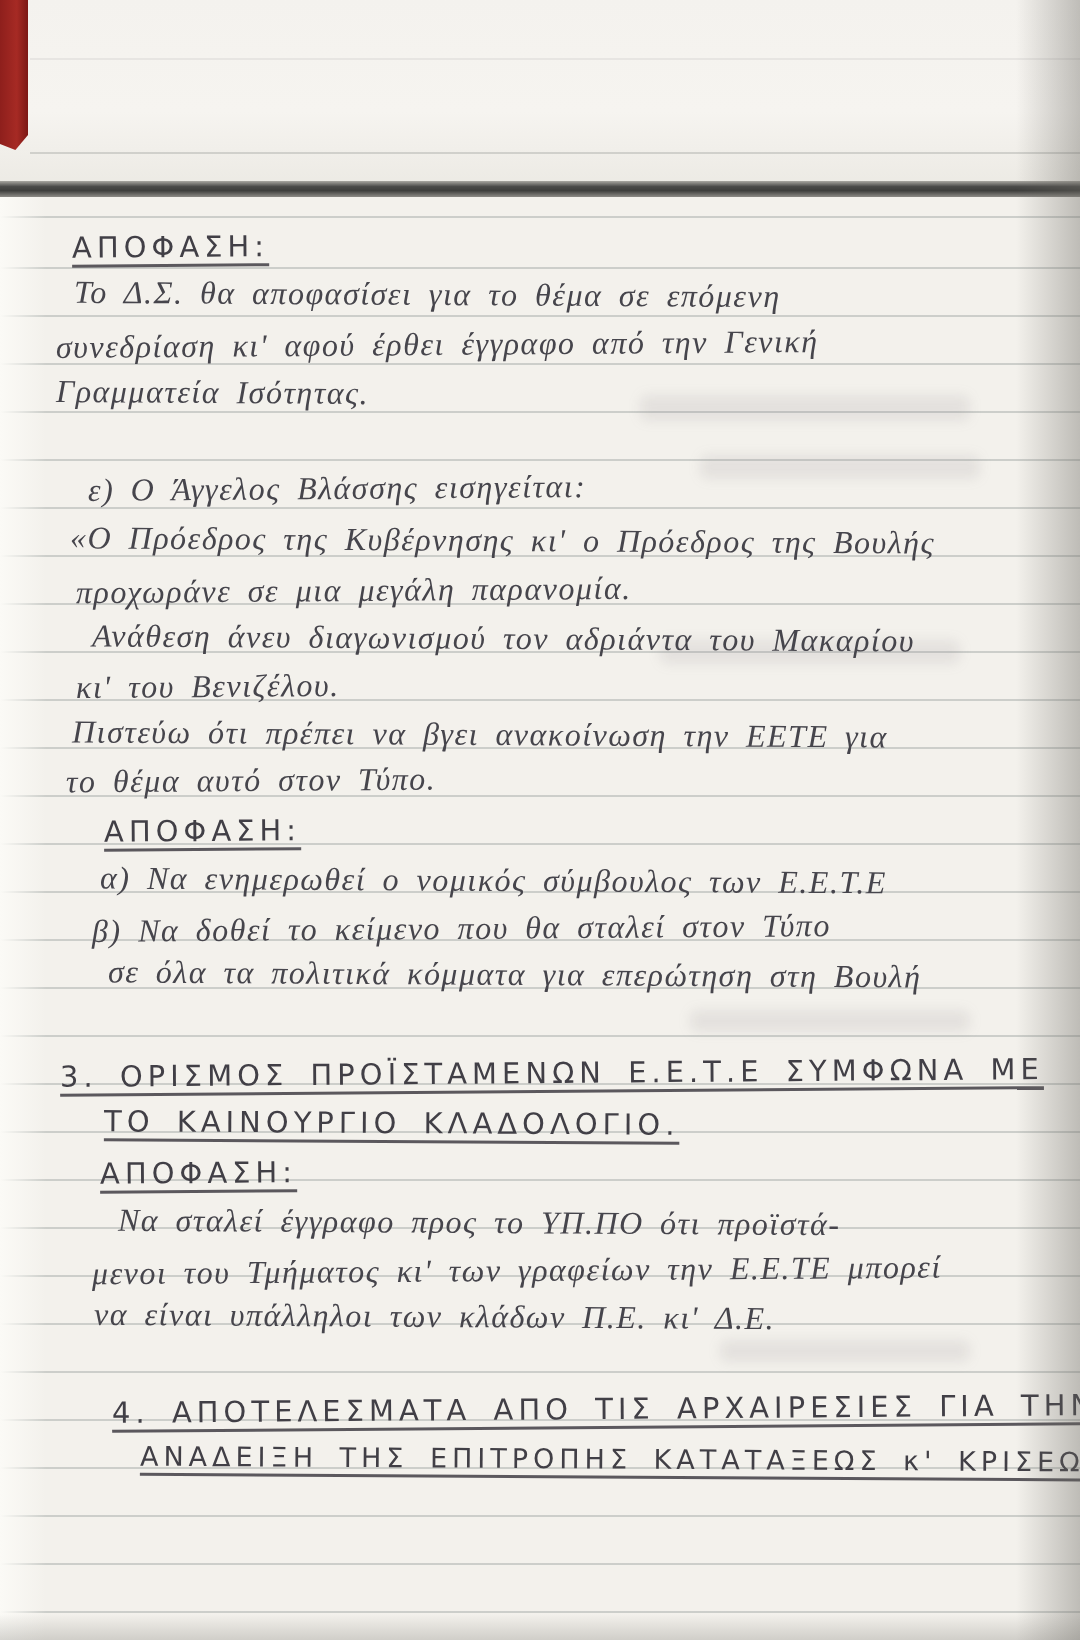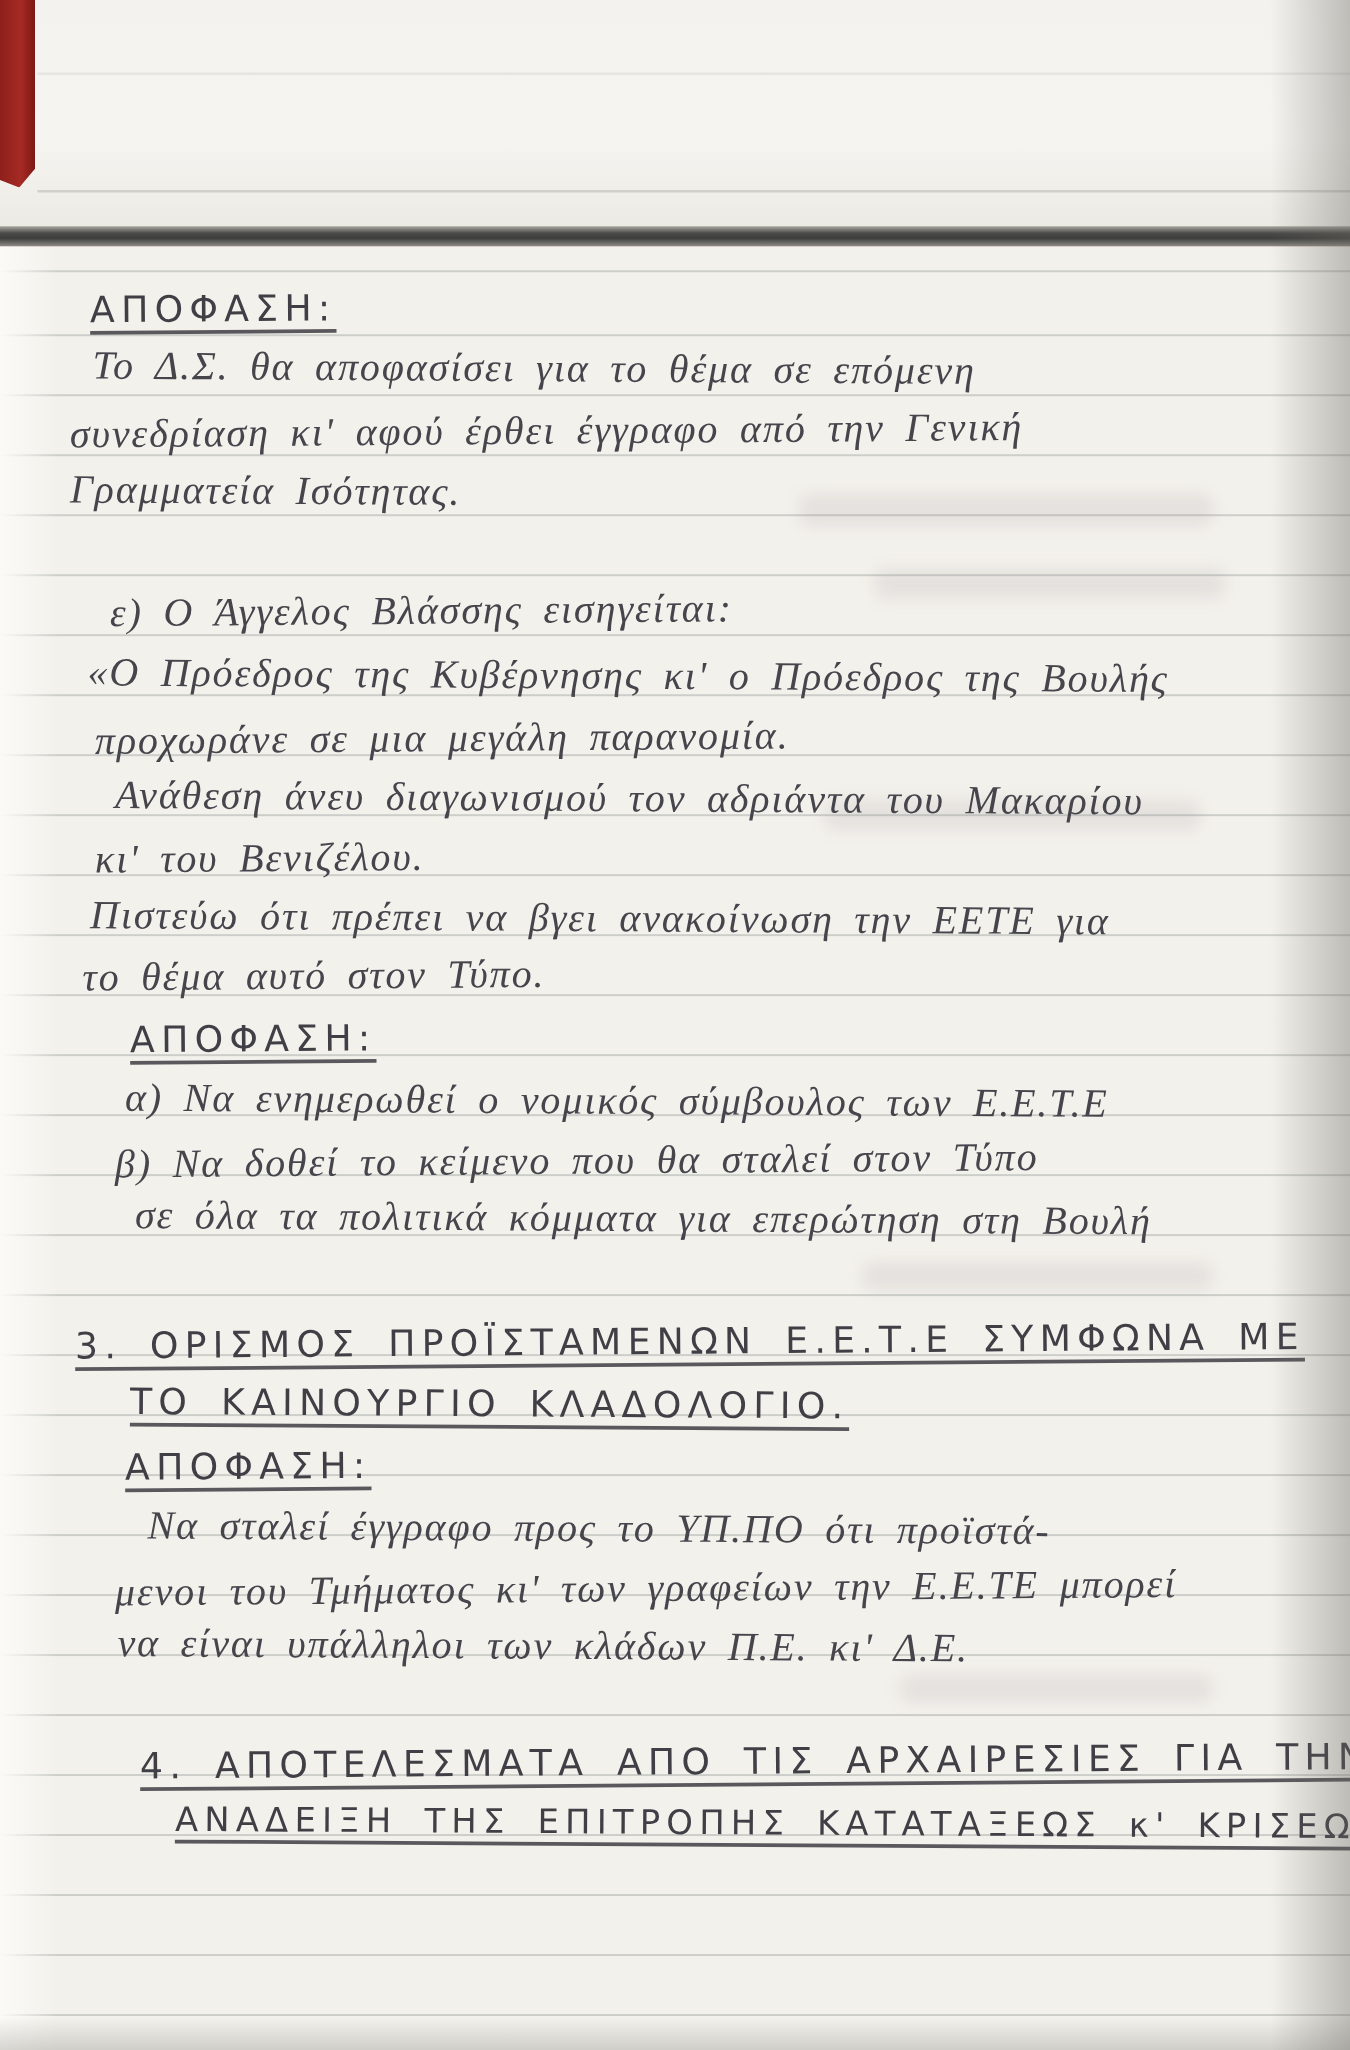--- a/index.html
+++ b/index.html
@@ -1,19 +1,19 @@
 <!DOCTYPE html>
 <html><head>
 <meta charset="utf-8">
 <style>
   html,body{margin:0;padding:0;}
   body{font-family:"Liberation Sans",sans-serif;background:#d8d6d0;}
   .screen{
     position:relative;width:1080px;height:1640px;overflow:hidden;
-    background:#fca5a5;
+    background:#c4b5fd;
   }
   
   .top-strip{
     position:absolute;left:0;top:0;width:1080px;height:186px;
     background:linear-gradient(to bottom,#f4f2ee 0%,#f6f4f0 60%,#eceae4 100%);
   }
   .top-faint-line{
     position:absolute;left:30px;width:1050px;height:2px;
     background:rgba(150,152,148,.35);
   }

